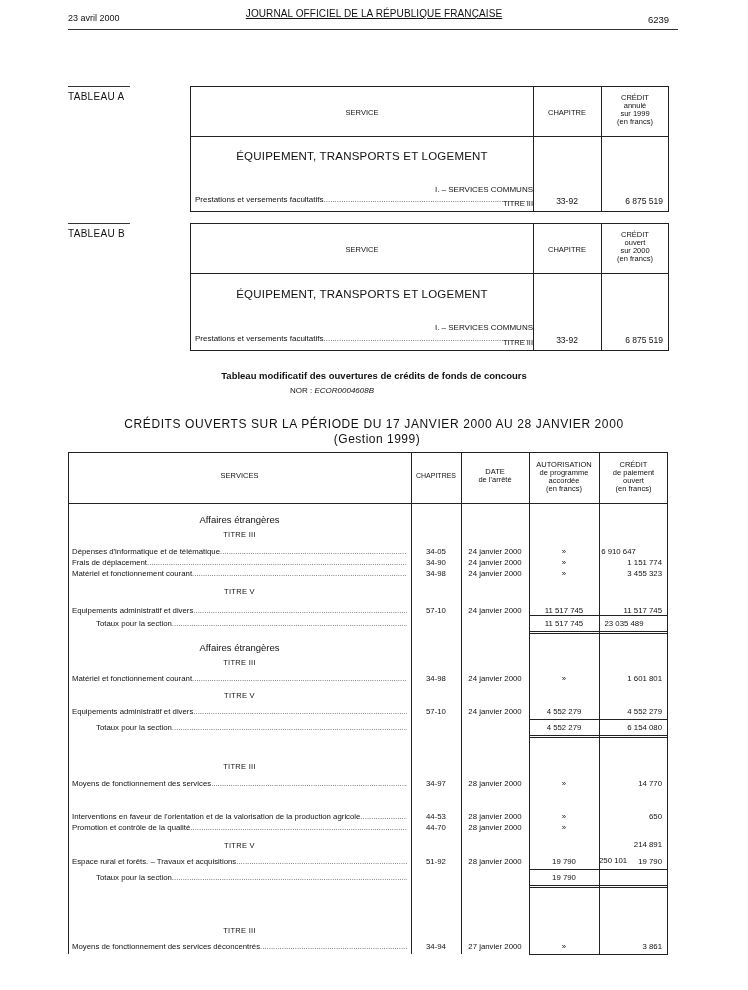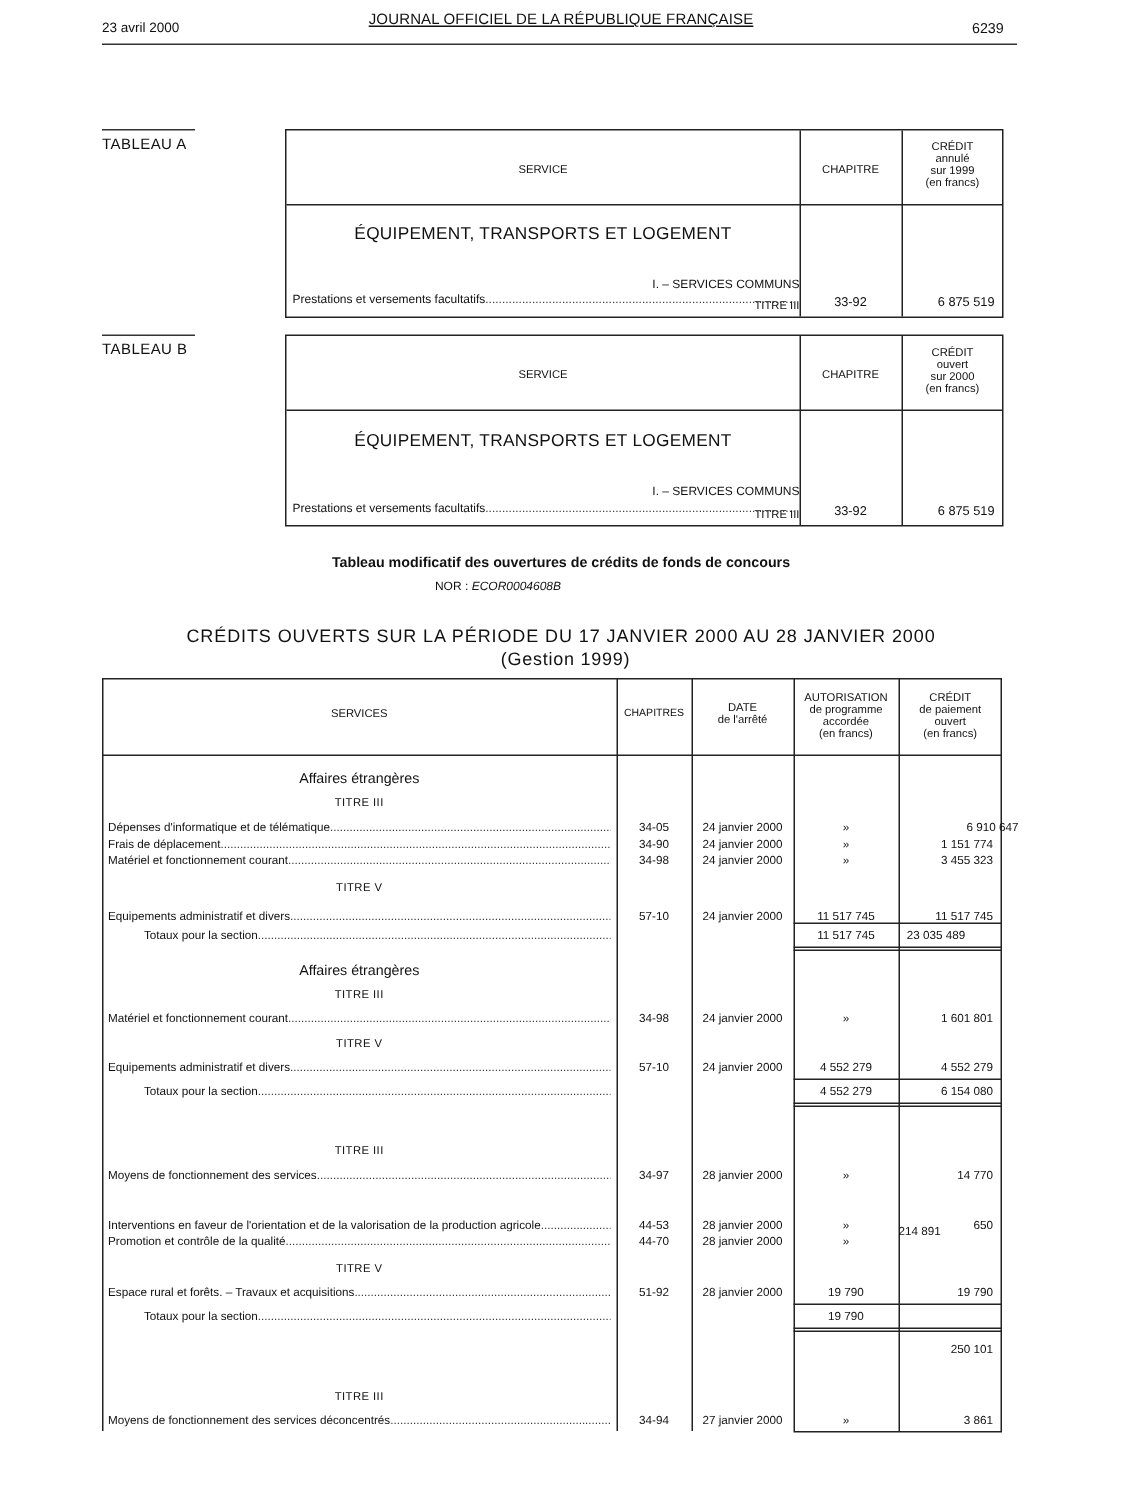--- a/index.html
+++ b/index.html
@@ -130,21 +130,21 @@
     <div>de paiement</div>
     <div>ouvert</div>
     <div>(en francs)</div>
   </div>
 <div class="sec-title" style="top:62px">Affaires étrangères</div>
     <div class="titre" style="top:78px">TITRE III</div>
     <div class="mrow" style="top:95px"><span>Dépenses d'informatique et de télématique</span><span class="dots">................................................................................................................................................................................................................</span></div>
     <div class="mnum" style="top:95px;left:343px;width:50px;text-align:center">34-05</div>
     <div class="mnum" style="top:95px;left:393px;width:68px;text-align:center">24 janvier 2000</div>
     <div class="mnum" style="top:95px;left:461px;width:70px;text-align:center">»</div>
-    <div class="mnum" style="top:95px;left:548px;width:63px;text-align:right">6 910 647</div>
+    <div class="mnum" style="top:95px;left:519px;width:63px;text-align:center">6 910 647</div>
     <div class="mrow" style="top:106px"><span>Frais de déplacement</span><span class="dots">................................................................................................................................................................................................................</span></div>
     <div class="mnum" style="top:106px;left:343px;width:50px;text-align:center">34-90</div>
     <div class="mnum" style="top:106px;left:393px;width:68px;text-align:center">24 janvier 2000</div>
     <div class="mnum" style="top:106px;left:461px;width:70px;text-align:center">»</div>
     <div class="mnum" style="top:106px;left:531px;width:63px;text-align:right">1 151 774</div>
     <div class="mrow" style="top:117px"><span>Matériel et fonctionnement courant</span><span class="dots">................................................................................................................................................................................................................</span></div>
     <div class="mnum" style="top:117px;left:343px;width:50px;text-align:center">34-98</div>
     <div class="mnum" style="top:117px;left:393px;width:68px;text-align:center">24 janvier 2000</div>
     <div class="mnum" style="top:117px;left:461px;width:70px;text-align:center">»</div>
     <div class="mnum" style="top:117px;left:531px;width:63px;text-align:right">3 455 323</div>
@@ -185,31 +185,31 @@
     <div class="mnum" style="top:327px;left:531px;width:63px;text-align:right">14 770</div>
     <div class="mrow" style="top:360px"><span>Interventions en faveur de l'orientation et de la valorisation de la production agricole</span><span class="dots">................................................................................................................................................................................................................</span></div>
     <div class="mnum" style="top:360px;left:343px;width:50px;text-align:center">44-53</div>
     <div class="mnum" style="top:360px;left:393px;width:68px;text-align:center">28 janvier 2000</div>
     <div class="mnum" style="top:360px;left:461px;width:70px;text-align:center">»</div>
     <div class="mnum" style="top:360px;left:531px;width:63px;text-align:right">650</div>
     <div class="mrow" style="top:371px"><span>Promotion et contrôle de la qualité</span><span class="dots">................................................................................................................................................................................................................</span></div>
     <div class="mnum" style="top:371px;left:343px;width:50px;text-align:center">44-70</div>
     <div class="mnum" style="top:371px;left:393px;width:68px;text-align:center">28 janvier 2000</div>
     <div class="mnum" style="top:371px;left:461px;width:70px;text-align:center">»</div>
-    <div class="mnum" style="top:364px;left:531px;width:63px;">214 891</div>
+    <div class="mnum" style="top:388px;left:531px;width:63px;text-align:right">214 891</div>
     <div class="titre" style="top:389px">TITRE V</div>
     <div class="mrow" style="top:405px"><span>Espace rural et forêts. – Travaux et acquisitions</span><span class="dots">................................................................................................................................................................................................................</span></div>
     <div class="mnum" style="top:405px;left:343px;width:50px;text-align:center">51-92</div>
     <div class="mnum" style="top:405px;left:393px;width:68px;text-align:center">28 janvier 2000</div>
     <div class="mnum" style="top:405px;left:461px;width:70px;text-align:center">19 790</div>
     <div class="mnum" style="top:405px;left:531px;width:63px;text-align:right">19 790</div>
     <div class="hline" style="top:417px;left:461px;width:139px"></div>
     <div class="mrow ind" style="top:421px"><span>Totaux pour la section</span><span class="dots">................................................................................................................................................................................................................</span></div>
     <div class="mnum" style="top:421px;left:461px;width:70px;text-align:center">19 790</div>
-    <div class="mnum" style="top:443px;left:531px;width:63px;text-align:right">250 101</div>
+    <div class="mnum" style="top:404px;left:531px;width:63px;">250 101</div>
     <div class="dline" style="top:433px;left:461px;width:139px"></div>
     <div class="titre" style="top:474px">TITRE III</div>
     <div class="mrow" style="top:490px"><span>Moyens de fonctionnement des services déconcentrés</span><span class="dots">................................................................................................................................................................................................................</span></div>
     <div class="mnum" style="top:490px;left:343px;width:50px;text-align:center">34-94</div>
     <div class="mnum" style="top:490px;left:393px;width:68px;text-align:center">27 janvier 2000</div>
     <div class="mnum" style="top:490px;left:461px;width:70px;text-align:center">»</div>
     <div class="mnum" style="top:490px;left:531px;width:63px;text-align:right">3 861</div>
     <div class="hline" style="top:502px;left:461px;width:139px"></div>
   </div>
 

